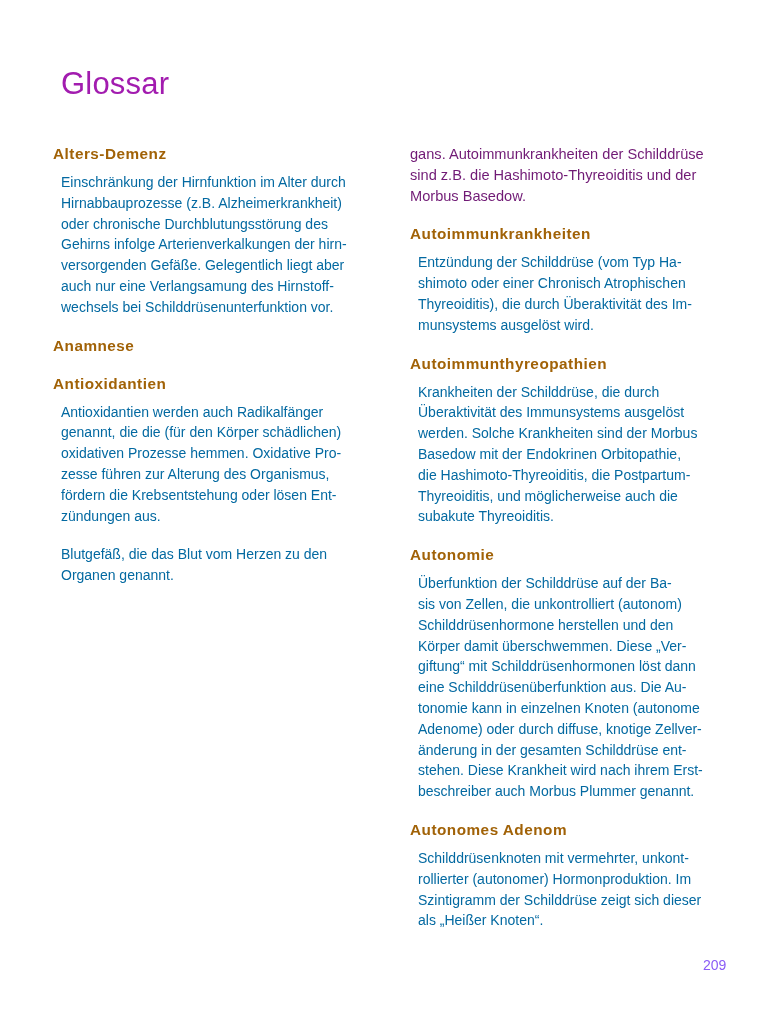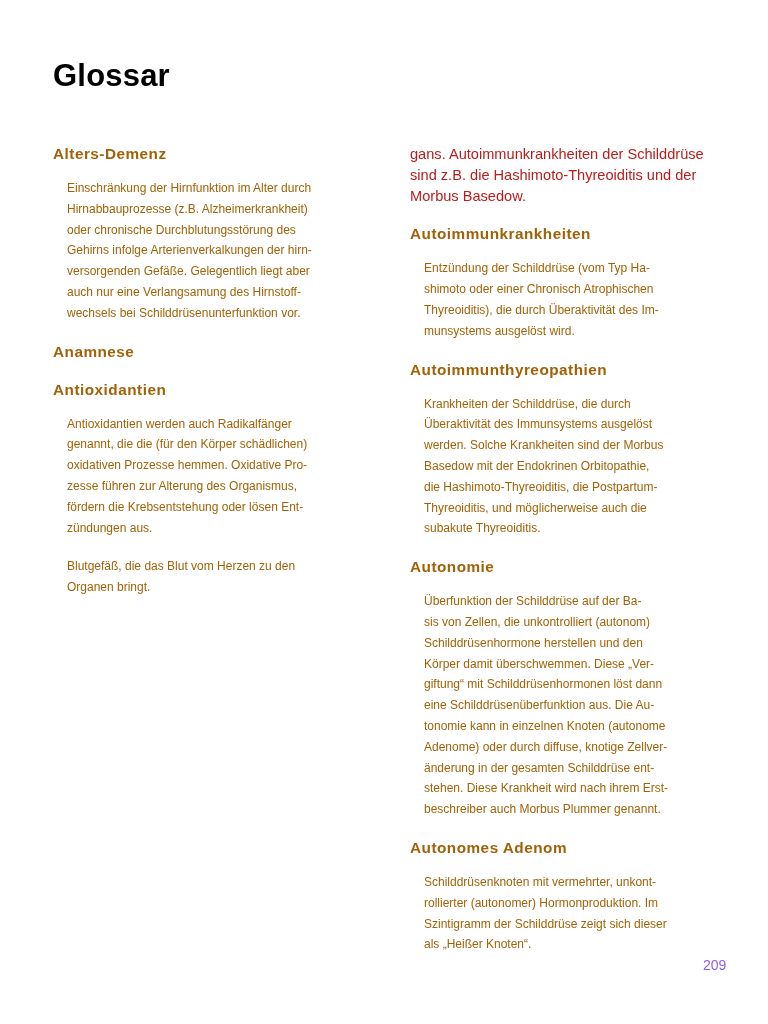--- a/index.html
+++ b/index.html
@@ -12,26 +12,26 @@
       height: 1024px;
       position: relative;
       overflow: hidden;
       font-family: "Liberation Sans", sans-serif;
       color: #141414;
     }
     .page-title {
       position: absolute;
       left: 53px;
       top: 56px;
-      margin: 0;
+      margin: 8px;
       font-size: 31px;
-      font-weight: bold;
+      font-weight: normal;
       letter-spacing: 0.2px;
       line-height: 40px;
-      color: #000000;
+      color: #a21caf;
     }
     .column {
       position: absolute;
       top: 144px;
       width: 335px;
     }
     .col-left { left: 53px; }
     .col-right { left: 410px; }
     .entry {
       margin: 0 0 18px 0;
@@ -39,32 +39,32 @@
     .term {
       margin: 0;
       font-size: 15.3px;
       font-weight: bold;
       line-height: 20px;
       letter-spacing: 0.5px;
       color: #a16207;
       font-weight: 600;
     }
     .definition {
-      margin: 14px;
-      font-size: 12px;
+      margin: 8px;
+      font-size: 14px;
       line-height: 20.8px;
-      color: #a16207;
+      color: #0369a1;
       white-space: pre-line;
     }
     .continuation {
       margin: 0 0 18px 0;
       font-size: 14.6px;
       line-height: 20.8px;
       white-space: pre-line;
-      color: #b91c1c;
+      color: #701a75;
     }
     .page-number {
       position: absolute;
       left: 703px;
       top: 957px;
       font-size: 14px;
       color: #8b5cf6;
     }
   </style>
 </head>
@@ -90,21 +90,21 @@
     <h2 class="term">Antioxidantien</h2>
     <p class="definition">Antioxidantien werden auch Radikalfänger
 genannt, die die (für den Körper schädlichen)
 oxidativen Prozesse hemmen. Oxidative Pro-
 zesse führen zur Alterung des Organismus,
 fördern die Krebsentstehung oder lösen Ent-
 zündungen aus.</p>
   </div>
   <div class="entry">
     <p class="definition">Blutgefäß, die das Blut vom Herzen zu den
-Organen bringt.</p>
+Organen genannt.</p>
   </div>
 </div>
 
 <div class="column col-right">
   <p class="continuation">gans. Autoimmunkrankheiten der Schilddrüse
 sind z.B. die Hashimoto-Thyreoiditis und der
 Morbus Basedow.</p>
   <div class="entry">
     <h2 class="term">Autoimmunkrankheiten</h2>
     <p class="definition">Entzündung der Schilddrüse (vom Typ Ha-

